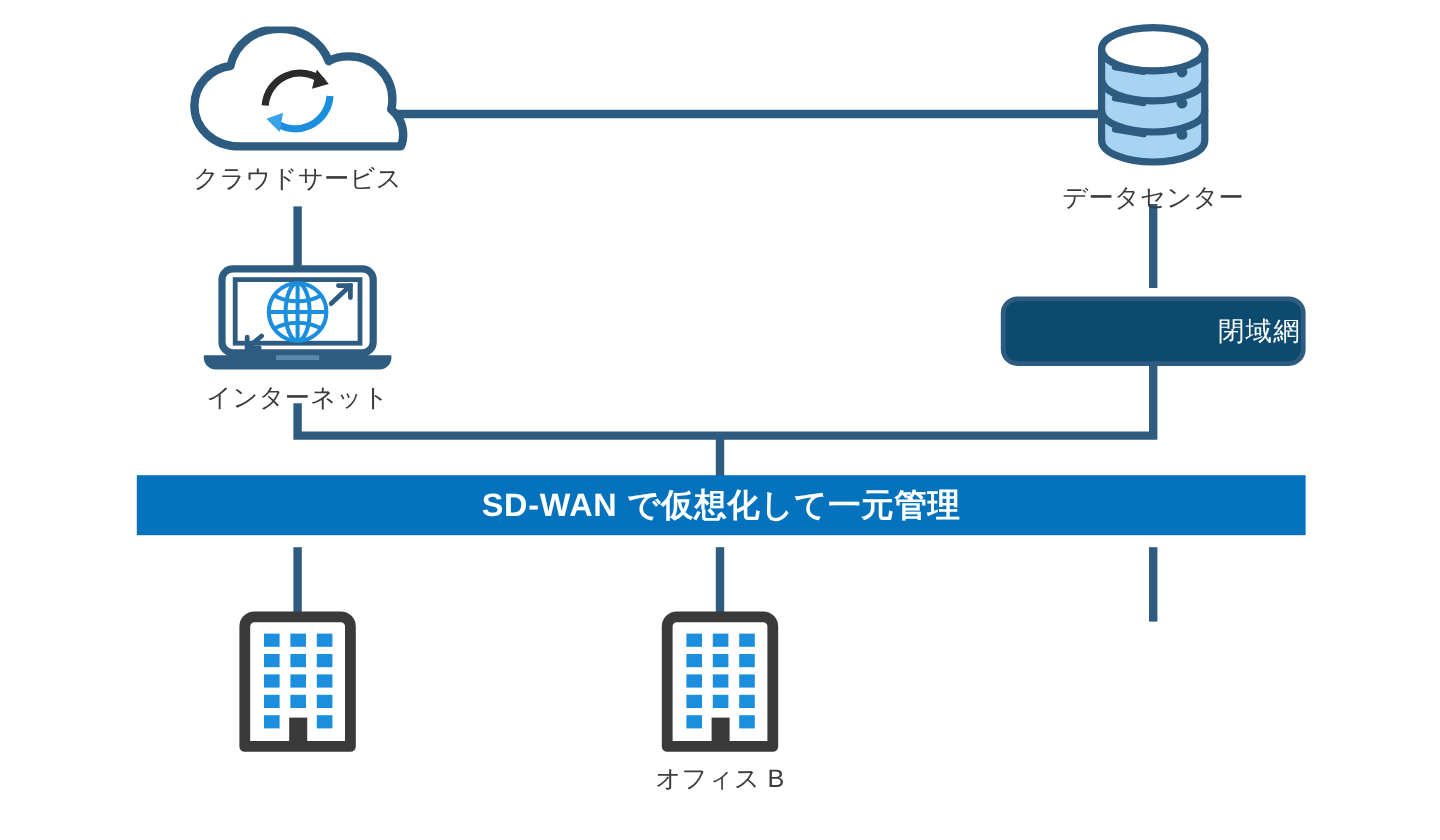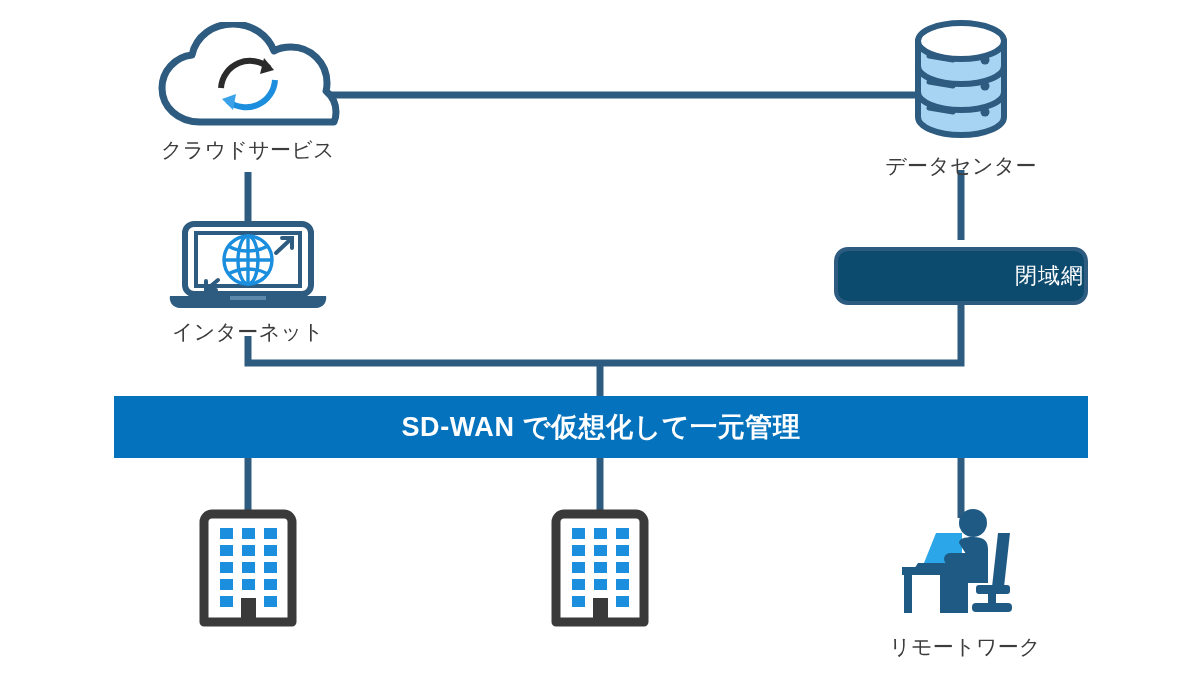--- a/index.html
+++ b/index.html
@@ -84,21 +84,21 @@
     font-size: 22px;
     letter-spacing: 1px;
   }
 
   
   #sdwan-bar {
     position: absolute;
     left: 114px;
     top: 396px;
     width: 974px;
-    height: 62px;
+    height: 50px;
     background: #0572bd;
     display: flex;
     align-items: center;
     justify-content: center;
   }
   #sdwan-bar .bar-label {
     color: #ffffff;
     font-size: 27px;
     font-weight: bold;
     letter-spacing: 0.6px;
@@ -253,39 +253,18 @@
             <rect x="74" y="62" width="13" height="11"></rect>
             <rect x="96" y="62" width="13" height="11"></rect>
           <rect x="52" y="79" width="13" height="11"></rect>
             <rect x="74" y="79" width="13" height="11"></rect>
             <rect x="96" y="79" width="13" height="11"></rect>
           <rect x="52" y="96" width="13" height="11"></rect>
             <rect x="96" y="96" width="13" height="11"></rect>
         </g>
         <rect x="73" y="98" width="15" height="24" fill="#3a3a3a"></rect>
       </svg>
-    </div>
-
-    <div class="node" id="node-remote">
-      <svg class="node-icon" width="170" height="118" viewBox="0 0 170 118">
-
-        <path d="M44 58 L56 28 L82 28 L82 58 Z" fill="#2ba6e8"></path>
-        <path d="M38 58 L90 58 L94 64 L34 64 Z" fill="#1f5a85"></path>
-
-        <rect x="22" y="62" width="78" height="8" fill="#1f5a85"></rect>
-        <rect x="24" y="68" width="8" height="40" fill="#1f5a85"></rect>
-
-        <path d="M118 28 L130 28 L124 82 L112 82 Z" fill="#1f5a85"></path>
-        <rect x="96" y="80" width="34" height="9" rx="3" fill="#1f5a85"></rect>
-        <rect x="108" y="86" width="8" height="14" fill="#1f5a85"></rect>
-        <rect x="92" y="98" width="40" height="9" rx="4" fill="#1f5a85"></rect>
-
-        <circle cx="93" cy="18" r="14" fill="#1f5a85"></circle>
-        <path d="M79 38 C79 34 84 32 93 32 C104 32 108 36 108 44 L108 78 L88 78 L88 52 Z" fill="#1f5a85"></path>
-        <rect x="64" y="48" width="34" height="12" rx="6" fill="#1f5a85"></rect>
-        <rect x="60" y="68" width="28" height="40" fill="#1f5a85"></rect>
-        <rect x="60" y="96" width="12" height="12" fill="#1f5a85"></rect>
-      </svg>
-      <span class="node-label">リモートワーク</span>
-    </div>
+      <span class="node-label">オフィス B</span>
+    </div>
+
 
   </div>
 </div>
 
 </body></html>

